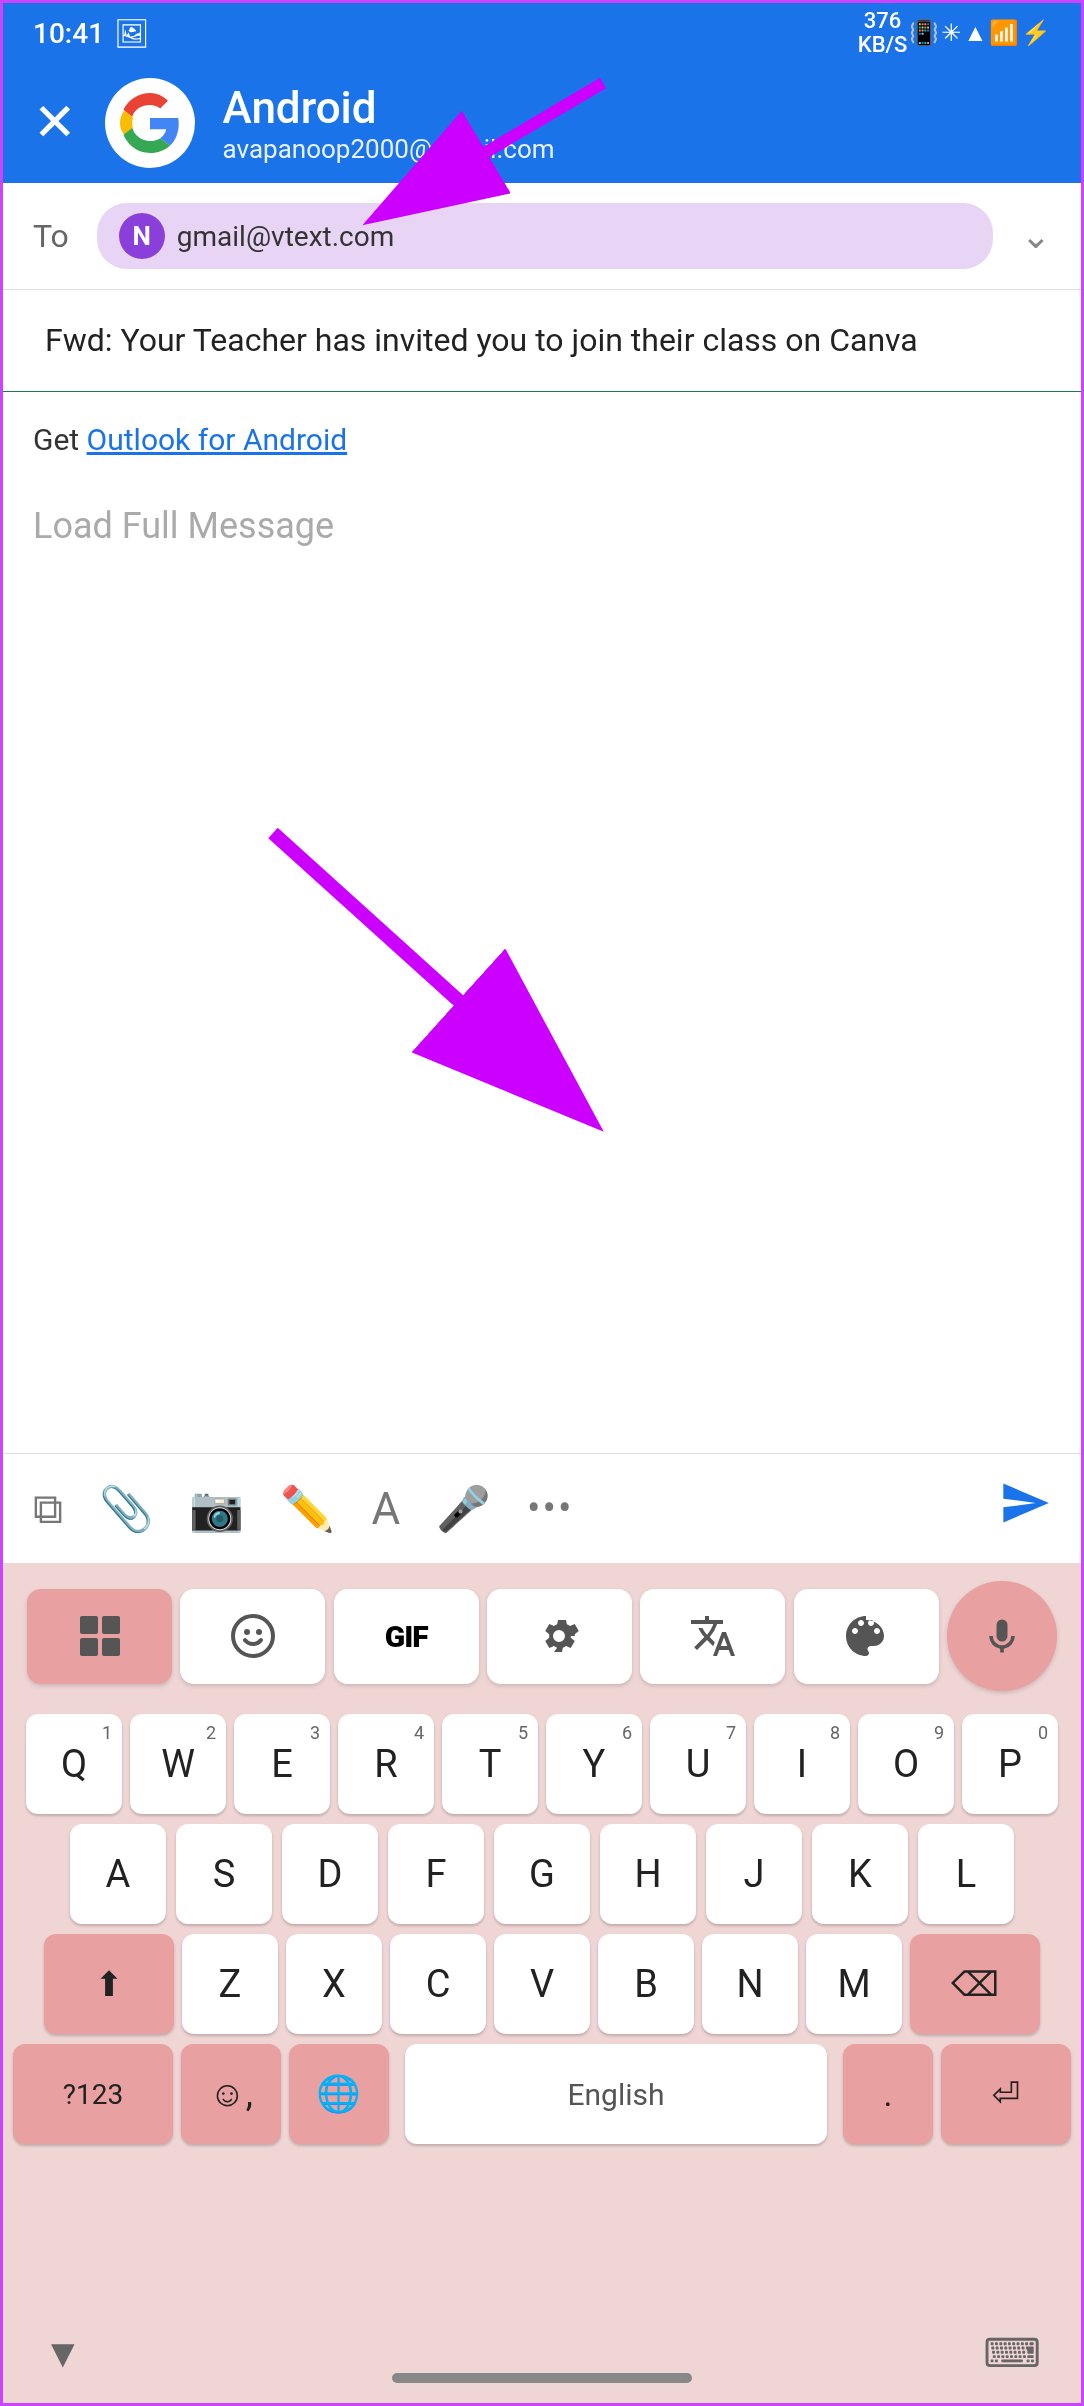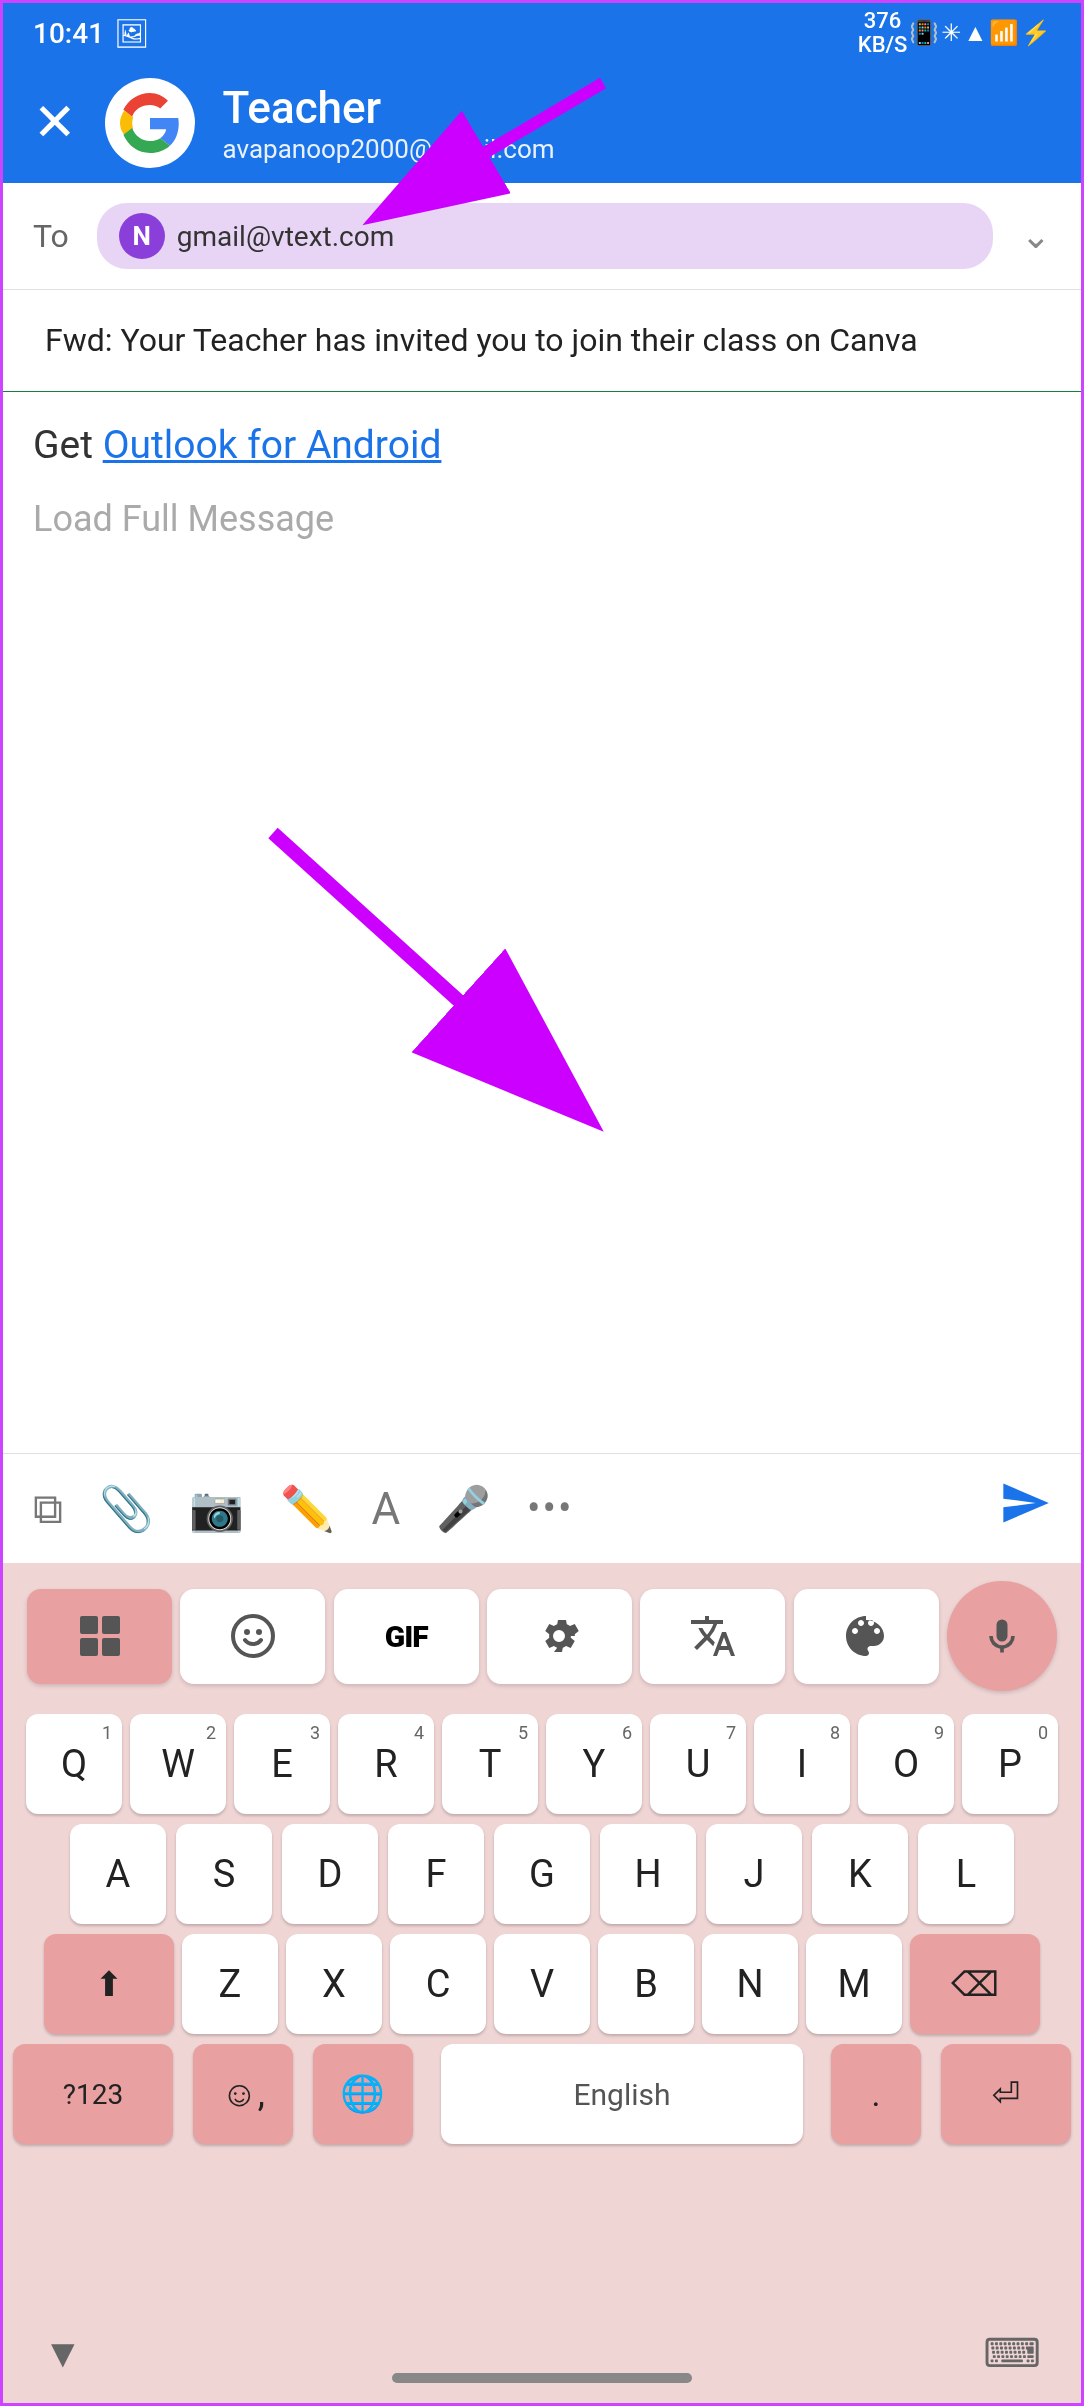--- a/index.html
+++ b/index.html
@@ -121,23 +121,23 @@
     }
 
     
     .body-area {
       padding: 30px 30px;
       flex: 1;
       min-height: 600px;
       position: relative;
     }
     .get-outlook {
-      font-size: 39px;
+      font-size: 30px;
       color: #333;
-      margin-bottom: 30px;
+      margin-bottom: 48px;
     }
     .outlook-link {
       color: #1a73e8;
       text-decoration: underline;
     }
     .load-full {
       font-size: 36px;
       color: #aaa;
     }
 
@@ -246,21 +246,21 @@
     .kb-row {
       display: flex;
       justify-content: center;
       padding: 5px 8px;
       gap: 8px;
     }
     .kb-bottom-row {
       display: flex;
       align-items: center;
       padding: 5px 10px;
-      gap: 20px;
+      gap: 8px;
     }
 
     
     .kb-bottom-bar {
       position: absolute;
       bottom: 0;
       left: 0;
       right: 0;
       height: 100px;
       background: #f0d5d5;
@@ -318,21 +318,21 @@
   <span class="close-btn">✕</span>
   <div class="google-logo">
     <svg width="60" height="60" viewBox="0 0 48 48">
       <path fill="#EA4335" d="M24 9.5c3.14 0 5.95 1.08 8.17 2.85L38.36 6.2C34.49 2.38 29.53 0 24 0 14.62 0 6.58 5.47 2.69 13.44l7.04 5.47C11.7 12.89 17.37 9.5 24 9.5z"></path>
       <path fill="#4285F4" d="M46.98 24.55c0-1.57-.15-3.09-.38-4.55H24v9.02h12.94c-.58 2.96-2.26 5.48-4.78 7.18l7.73 6c4.51-4.18 7.09-10.36 7.09-17.65z"></path>
       <path fill="#FBBC05" d="M10.53 28.59c-.48-1.45-.76-2.99-.76-4.59s.27-3.14.76-4.59l-7.04-5.47C1.24 17.13 0 20.45 0 24c0 3.55 1.24 6.87 3.49 9.56l7.04-5.47z" transform="translate(0,0)"></path>
       <path fill="#34A853" d="M24 48c6.48 0 11.93-2.13 15.89-5.81l-7.73-6c-2.15 1.45-4.92 2.3-8.16 2.3-6.62 0-12.23-4.47-14.22-10.47l-7.04 5.47C6.58 42.53 14.62 48 24 48z"></path>
     </svg>
   </div>
   <div class="header-info">
-    <span class="header-title">Teacher</span>
+    <span class="header-title">Android</span>
     <span class="header-email">avapanoop2000@gmail.com</span>
   </div>
 </div>
 
 <svg class="arrow-svg-top" width="340" height="160">
   <defs>
     <marker id="arrowhead-top" markerWidth="12" markerHeight="8" refX="10" refY="4" orient="auto">
       <polygon points="0 0, 12 4, 0 8" fill="#cc00ff"></polygon>
     </marker>
   </defs>

